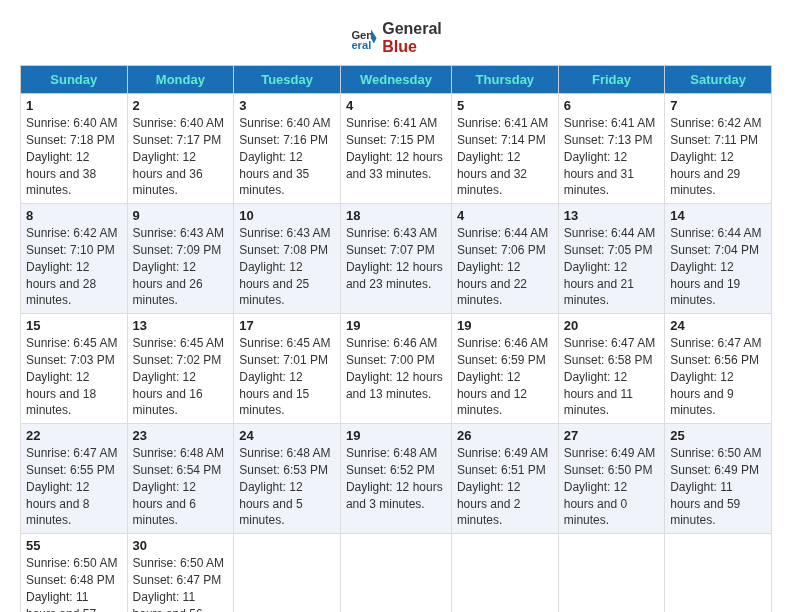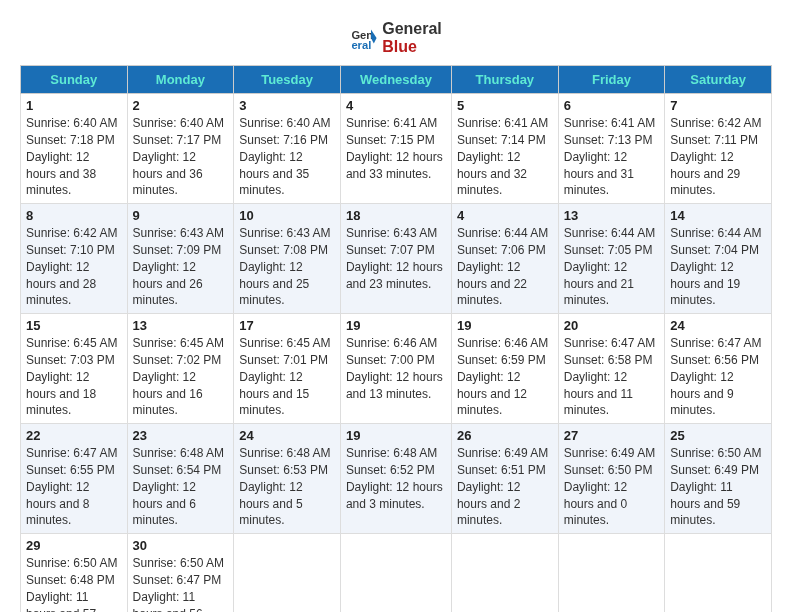--- a/index.html
+++ b/index.html
@@ -228,21 +228,21 @@
         <span class="day-num">27</span>
         <span class="day-info">Sunrise: 6:49 AM<br>Sunset: 6:50 PM<br>Daylight: 12 hours and 0 minutes.</span>
       </td>
         <td>
         <span class="day-num">25</span>
         <span class="day-info">Sunrise: 6:50 AM<br>Sunset: 6:49 PM<br>Daylight: 11 hours and 59 minutes.</span>
       </td>
       </tr>
       <tr>
         <td>
-        <span class="day-num">29</span>
+        <span class="day-num">55</span>
         <span class="day-info">Sunrise: 6:50 AM<br>Sunset: 6:48 PM<br>Daylight: 11 hours and 57 minutes.</span>
       </td>
         <td>
         <span class="day-num">30</span>
         <span class="day-info">Sunrise: 6:50 AM<br>Sunset: 6:47 PM<br>Daylight: 11 hours and 56 minutes.</span>
       </td>
         <td class="empty-cell"></td>
         <td class="empty-cell"></td>
         <td class="empty-cell"></td>
         <td class="empty-cell"></td>

